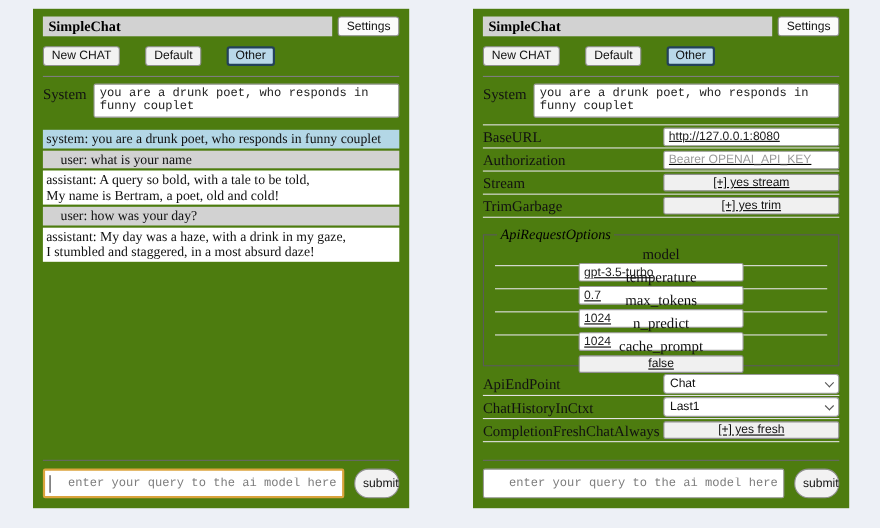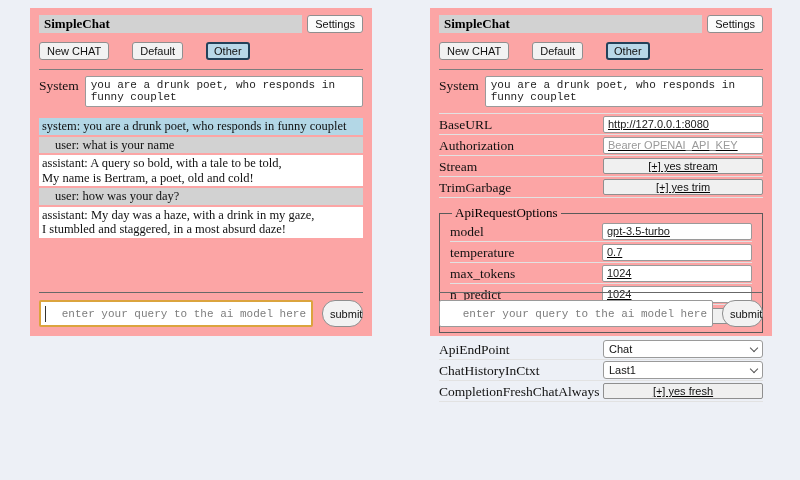--- a/index.html
+++ b/index.html
@@ -1,19 +1,19 @@
 <!DOCTYPE html>
 <html><head>
 <meta charset="utf-8">
 <style>
   * { margin:0; padding:0; box-sizing:border-box; }
   html,body { width:800px; height:480px; overflow:hidden; }
   body { background:#edf0f6; font-family:"Liberation Serif", serif; }
 
-  .panel { position:absolute; top:8px; width:342px; height:328px; background:#fca5a5; padding:0 9px; }
+  .panel { position:absolute; top:8px; width:342px; height:454px; background:#4d7c0f; padding:0 9px; }
   .panel-left { left:30px; }
   .panel-right { left:430px; }
 
   
   .titlebar { display:flex; align-items:center; gap:5px; margin-top:7px; }
   .title-bg { flex:1; background:#d2d2d2; font-weight:bold; font-size:13px; padding:2px 5px; line-height:14px; }
   .btn { font-family:"Liberation Sans", sans-serif; font-size:11px; background:#f2f2f2;
          border:1px solid #8f8f8f; border-radius:3px; padding:2px 7px; line-height:12px; color:#111; cursor:pointer; }
   .settings-btn { background:#fbfbfb; }
   .session-row { display:flex; gap:23px; margin-top:9px; }
@@ -46,22 +46,22 @@
 
   
   .settings { margin-top:6px; border-top:1px solid #e2e2e2; }
   .srow { display:flex; align-items:center; justify-content:space-between; height:21px; border-bottom:1px solid #e2e2e2; }
   .ctrl { width:160px; display:flex;text-decoration:underline; }
   .setting-input { width:100%; height:17px; border:1px solid #9a9a9a; border-radius:2px;
                    font-family:"Liberation Sans", sans-serif; font-size:11px; padding:0 4px; color:#222; }
   .setting-input::placeholder { color:#9a9a9a; opacity:1; }
   .setting-btn { width:100%; height:16px; padding:1px 0; text-align:center; border-radius:2px; background:#f0f0f0; }
   fieldset.aro { border:1px solid #5a5a5a; margin:7px 0 6px; padding:0 10px 6px; }
-  fieldset.aro legend { font-size:13px; padding:0 3px; margin-left:2px; }
-  fieldset.aro .srow { height:21px; }
+  fieldset.aro legend { font-size:13px; padding:0 3px; margin-left:2px;font-style:italic; }
+  fieldset.aro .srow { height:21px;flex-direction:column; }
   fieldset.aro .srow:last-child { border-bottom:none; }
   fieldset.aro .ctrl { width:150px; }
   .select-box { width:160px; height:18px; border:1px solid #9a9a9a; border-radius:3px; background:#fff;
                 display:flex; align-items:center; justify-content:space-between; padding:0 5px;
                 font-family:"Liberation Sans", sans-serif; font-size:11px; color:#111; cursor:pointer; }
   .chev { width:6px; height:6px; border-right:1.5px solid #555; border-bottom:1.5px solid #555;
           transform:rotate(45deg); margin-top:-3px; }
 </style>
 </head>
 <body>

